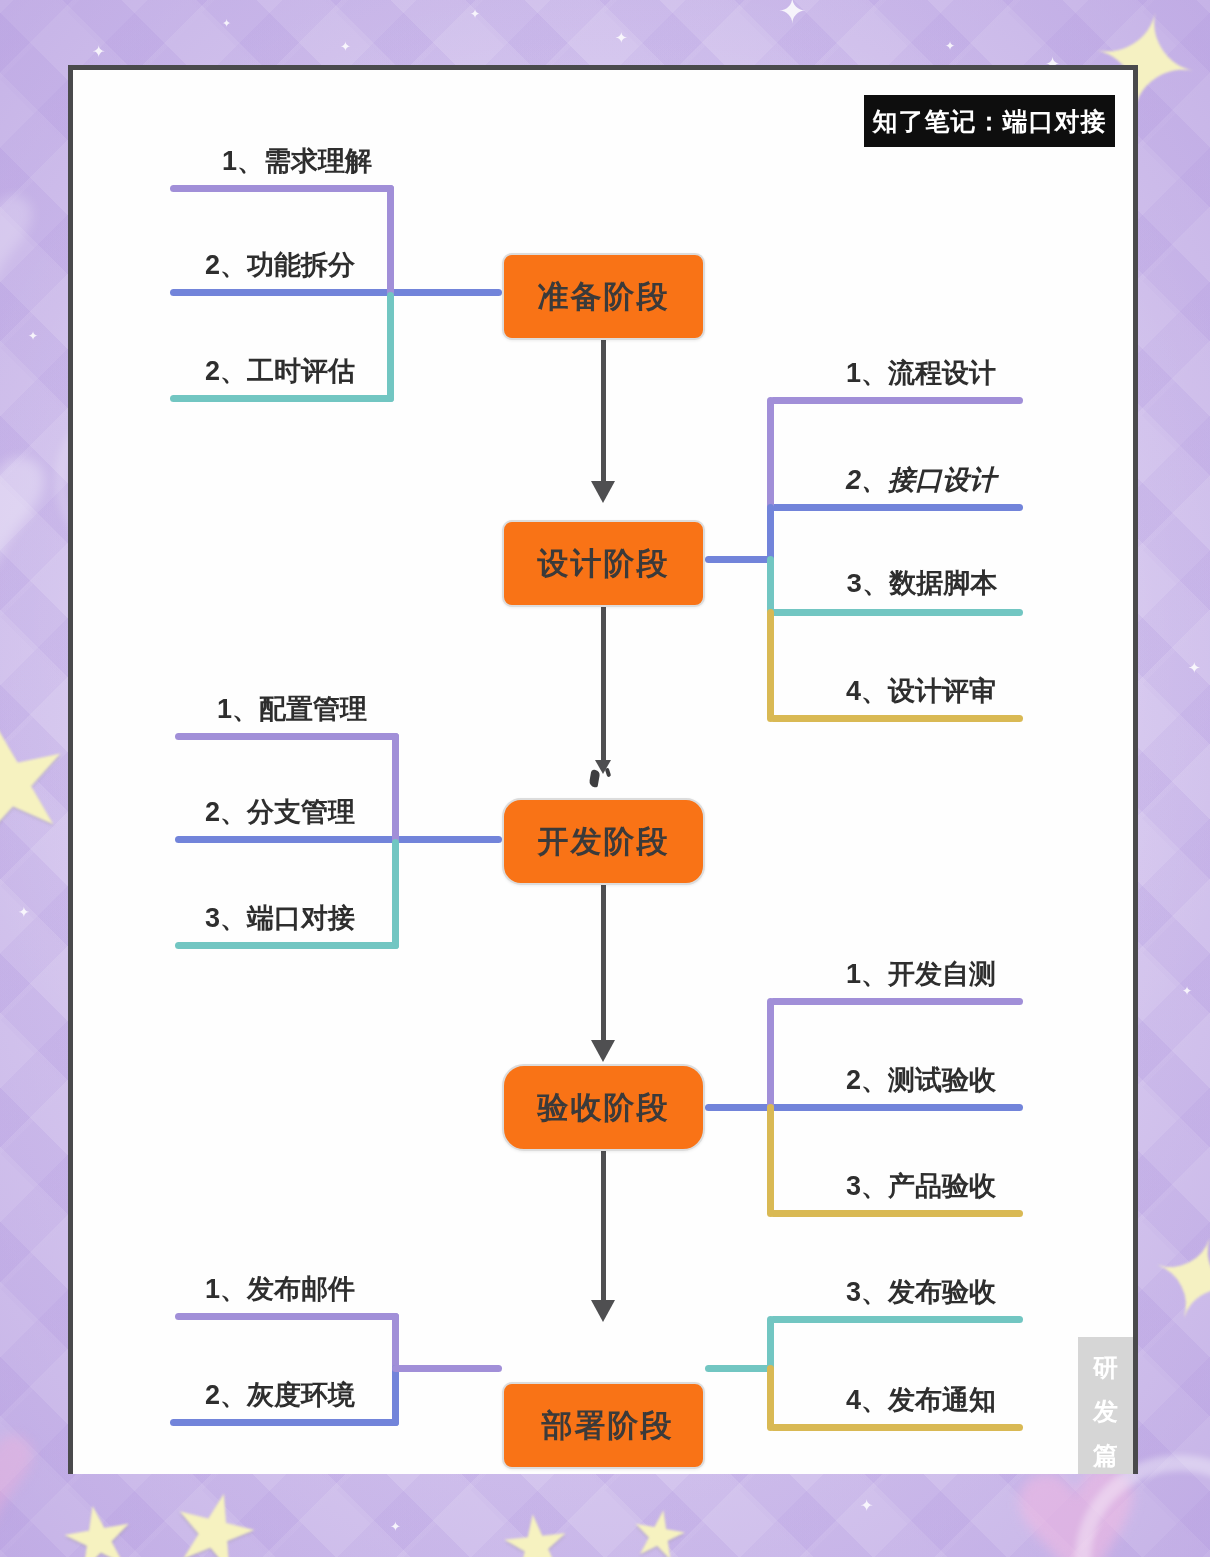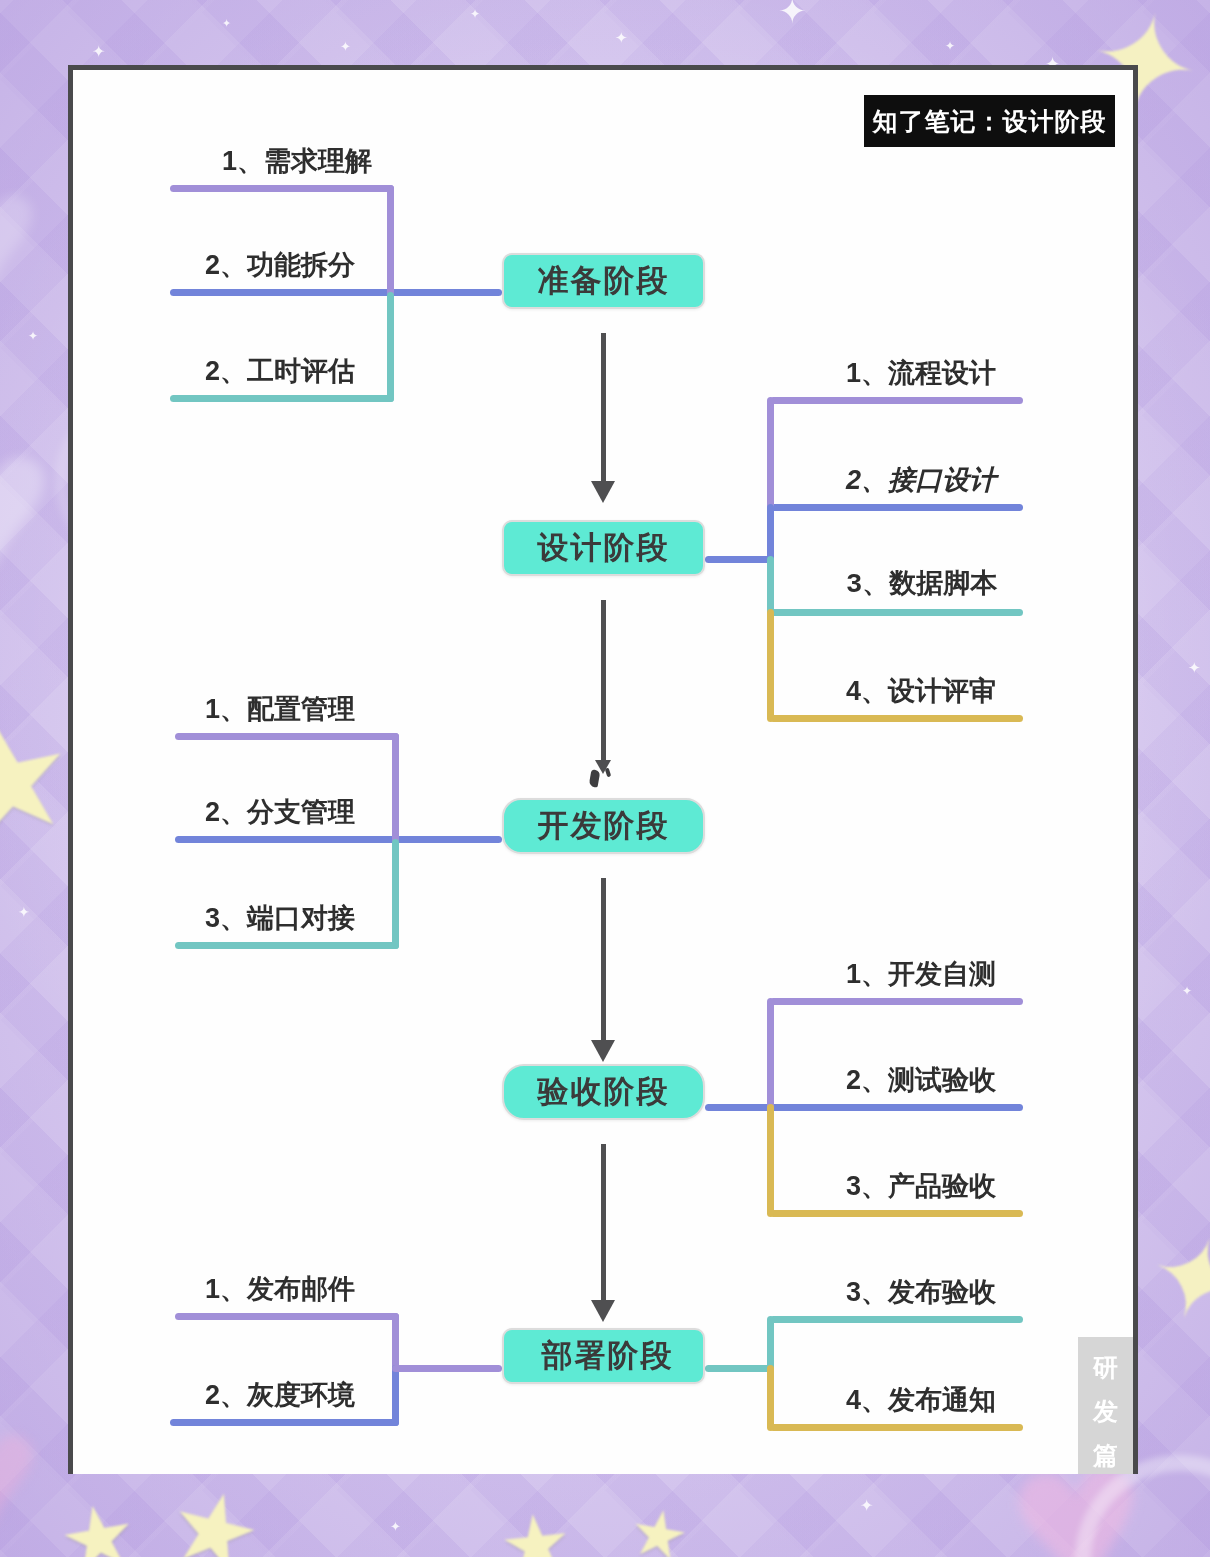--- a/index.html
+++ b/index.html
@@ -36,22 +36,22 @@
     position:absolute; left:68px; top:65px; width:1070px; height:1409px;
     background:#fefefe; border:5px solid #4a4a4c; border-bottom:none; z-index:1;
   }
   .badge {
     position:absolute; left:864px; top:95px; width:251px; height:52px; z-index:2;
     background:#0e0e0e; color:#ffffff; display:flex; align-items:center; justify-content:center;
     font-size:25px; font-weight:bold; letter-spacing:1px;
   }
   
   .stage {
-    position:absolute; left:502px; width:203px; height:56px; z-index:3;
-    background:#5eead4; border:2px solid #dcdcdc; border-radius:10px;
+    position:absolute; left:502px; width:203px; height:87px; z-index:3;
+    background:#f97316; border:2px solid #dcdcdc; border-radius:10px;
     display:flex; align-items:center; justify-content:center;
     box-shadow:0 1px 3px rgba(0,0,0,0.07);
   }
   .stage span { font-size:31px; font-weight:bold; color:#3b3a3a; letter-spacing:2px; }
   
   .hline { position:absolute; height:7px; border-radius:4px; z-index:2; }
   .vline { position:absolute; width:7px;  border-radius:4px; z-index:2; }
   .c-purple { background:#a18fd8; }
   .c-blue   { background:#7284da; }
   .c-teal   { background:#72c6c2; }
@@ -105,36 +105,36 @@
 <div class="decor sparkle" style="left:28px;  top:330px; font-size:12px;">✦</div>
 <div class="decor sparkle" style="left:18px;  top:905px; font-size:14px;">✦</div>
 <div class="decor sparkle" style="left:1188px; top:660px; font-size:15px;">✦</div>
 <div class="decor sparkle" style="left:1182px; top:985px; font-size:12px;">✦</div>
 <div class="decor sparkle" style="left:390px; top:1520px; font-size:13px;">✦</div>
 <div class="decor sparkle" style="left:860px; top:1498px; font-size:16px;">✦</div>
 
 <div class="card"></div>
 
 <div class="badge">
-  <span>知了笔记：设计阶段</span>
+  <span>知了笔记：端口对接</span>
 </div>
 
 <div class="stage" style="top:253px;">
   <span>准备阶段</span>
 </div>
 <div class="stage" style="top:520px;">
   <span>设计阶段</span>
 </div>
 <div class="stage" style="top:798px;border-radius:19px;">
   <span>开发阶段</span>
 </div>
 <div class="stage" style="top:1064px;border-radius:22px;">
   <span>验收阶段</span>
 </div>
-<div class="stage" style="top:1328px;padding-left:8px;">
+<div class="stage" style="top:1382px;padding-left:8px;">
   <span>部署阶段</span>
 </div>
 
 <div class="aline" style="top:333px; height:148px;"></div>
 <div class="ahead" style="top:481px;"></div>
 
 <div class="aline" style="top:600px; height:163px;"></div>
 <div class="ahead small" style="top:760px;"></div>
 <div class="smudge" style="left:590px; top:770px; width:9px; height:17px; border-radius:3px 5px 2px 6px; transform:rotate(10deg);"></div>
 <div class="smudge" style="left:606px; top:768px; width:4px; height:9px; border-radius:2px; transform:rotate(-18deg);"></div>
@@ -161,21 +161,21 @@
 <div class="hline c-blue" style="left:770px; top:504px; width:253px;"></div>
 <div class="blabel" style="left:846px; top:565px;font-family:Liberation Mono, monospace;">3、数据脚本</div>
 <div class="hline c-teal" style="left:770px; top:609px; width:253px;"></div>
 <div class="blabel" style="left:846px; top:671px;">4、设计评审</div>
 <div class="hline c-yellow" style="left:770px; top:715px; width:253px;"></div>
 <div class="vline c-purple" style="left:767px; top:397px; height:114px;"></div>
 <div class="vline c-blue" style="left:767px; top:504px; height:59px;"></div>
 <div class="vline c-teal" style="left:767px; top:556px; height:60px;"></div>
 <div class="vline c-yellow" style="left:767px; top:609px; height:113px;"></div>
 
-<div class="blabel" style="left:205px; top:689px;">1、配置管理</div>
+<div class="blabel" style="left:217px; top:689px;">1、配置管理</div>
 <div class="hline c-purple" style="left:175px; top:733px; width:224px;"></div>
 <div class="blabel" style="left:205px; top:792px;">2、分支管理</div>
 <div class="hline c-blue" style="left:175px; top:836px; width:327px;"></div>
 <div class="blabel" style="left:205px; top:898px;">3、端口对接</div>
 <div class="hline c-teal" style="left:175px; top:942px; width:224px;"></div>
 <div class="vline c-purple" style="left:392px; top:733px; height:110px;"></div>
 <div class="vline c-teal" style="left:392px; top:839px; height:110px;"></div>
 
 <div class="blabel" style="left:846px; top:954px;">1、开发自测</div>
 <div class="hline c-purple" style="left:770px; top:998px; width:253px;"></div>

